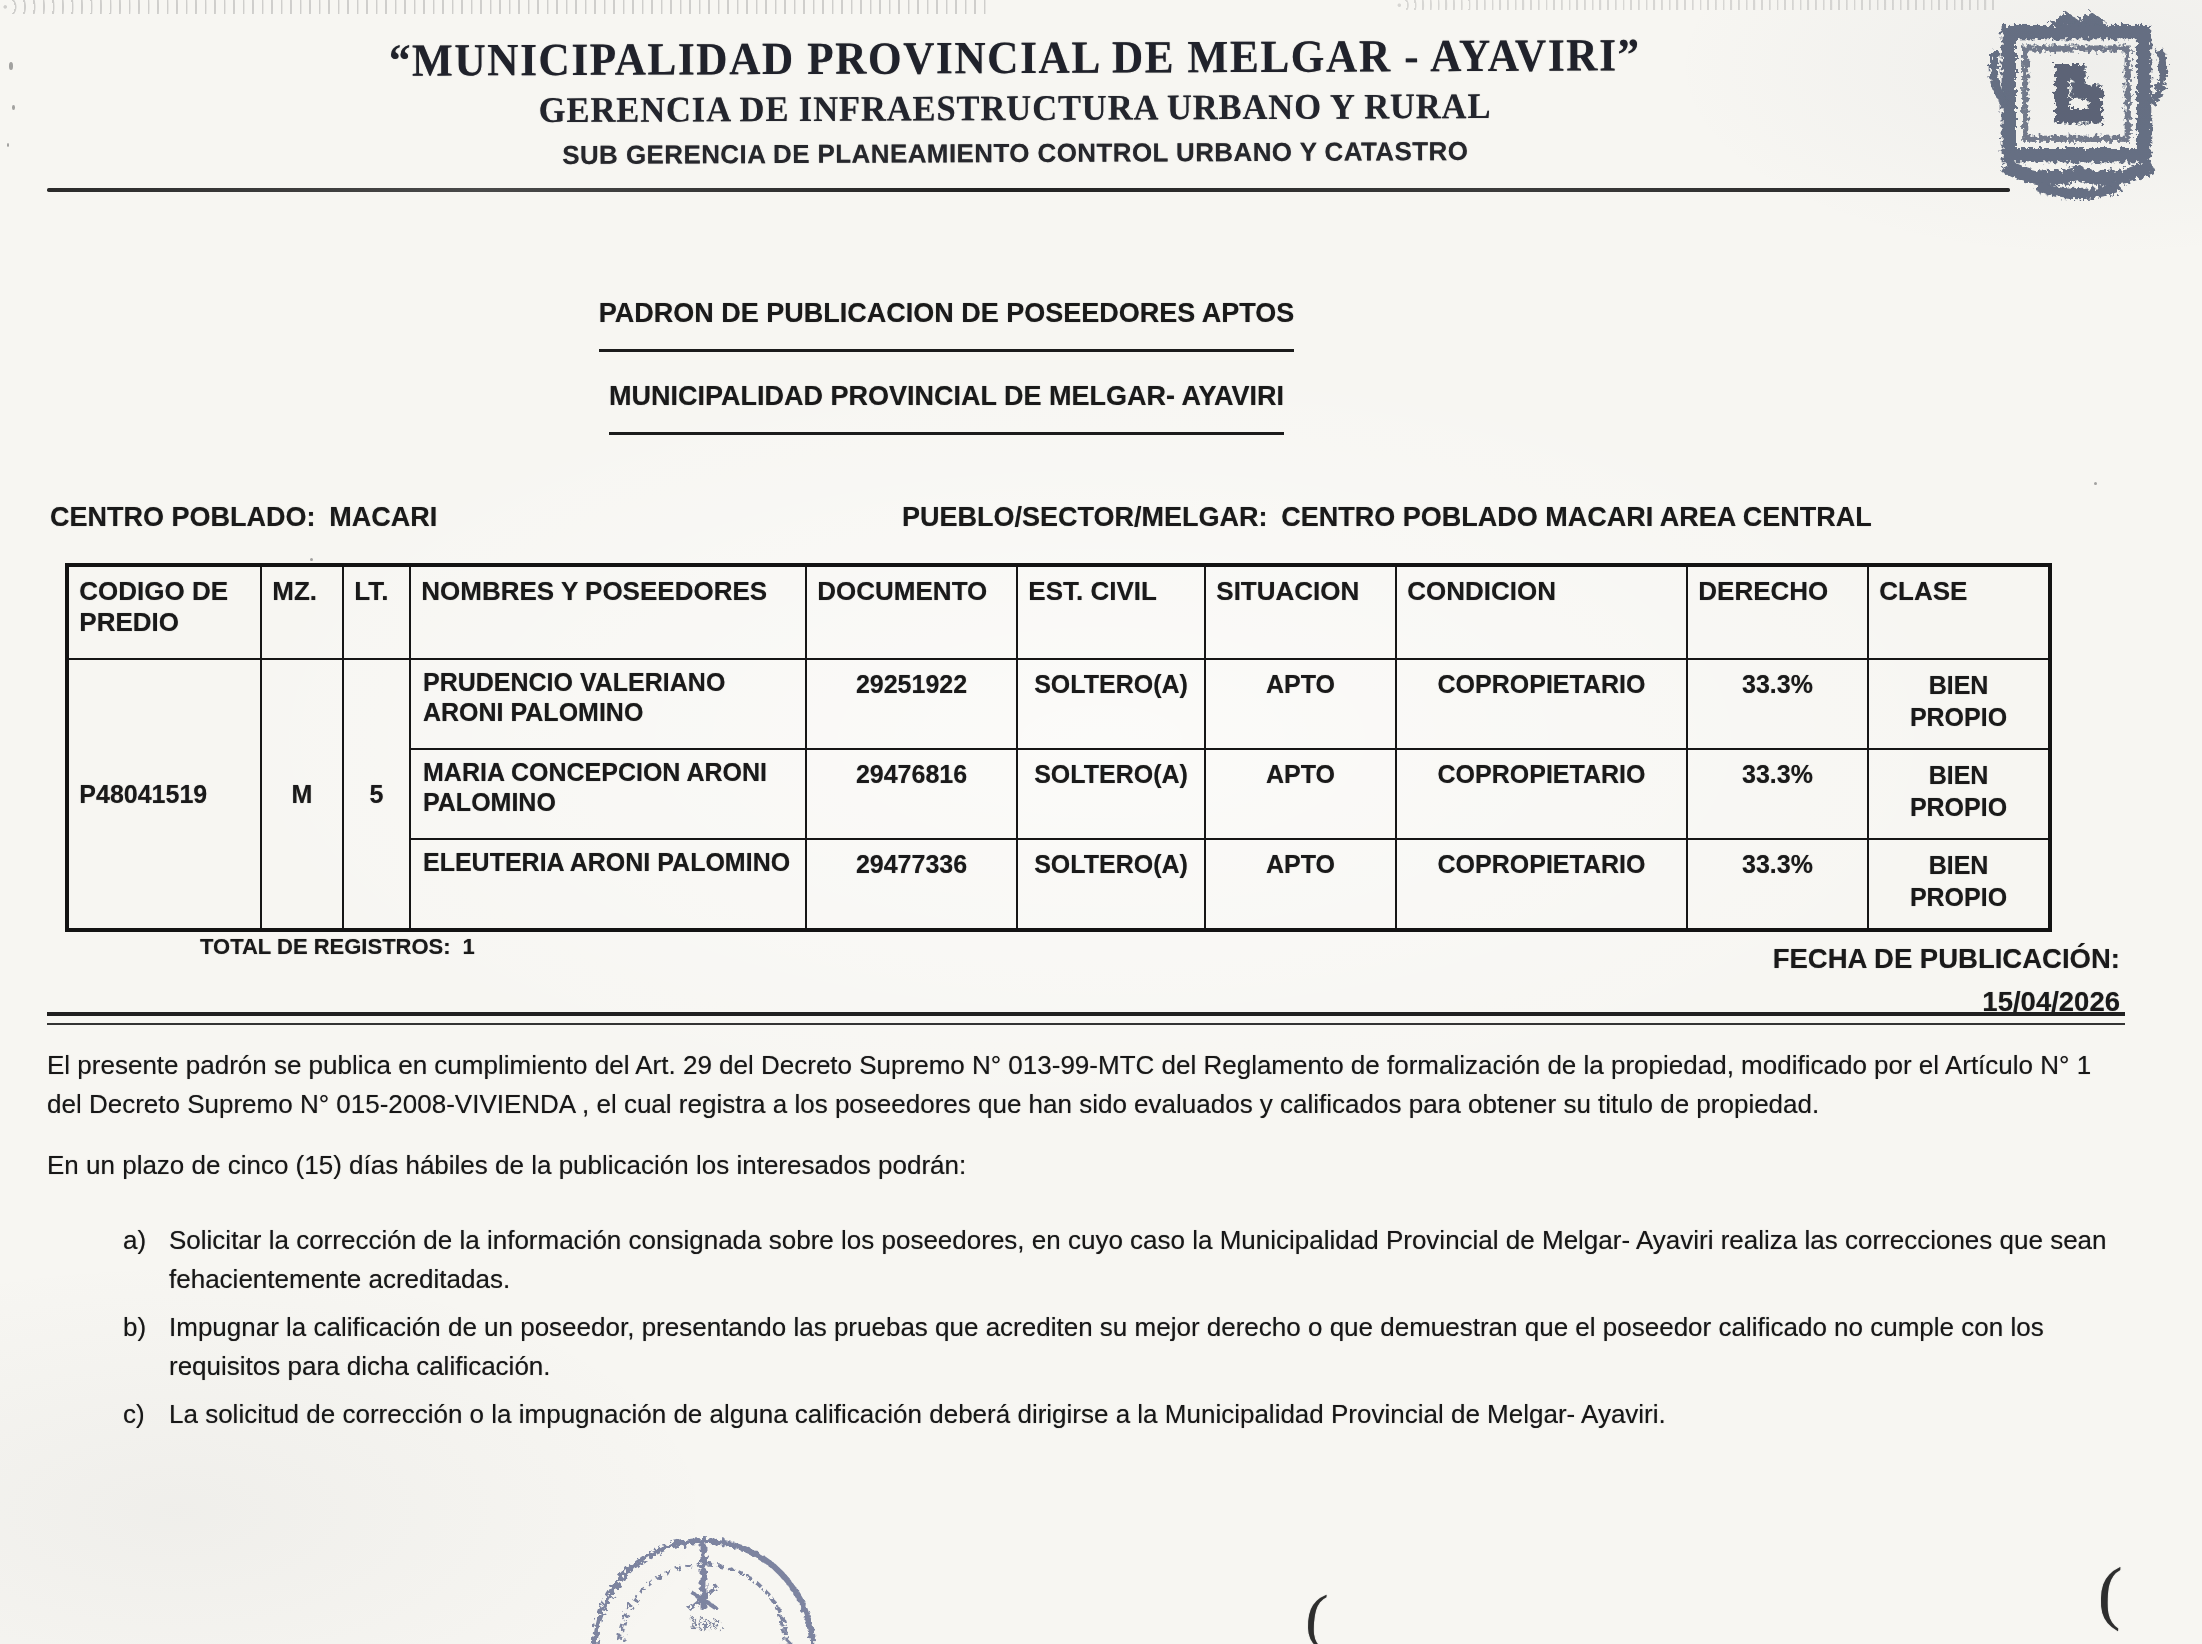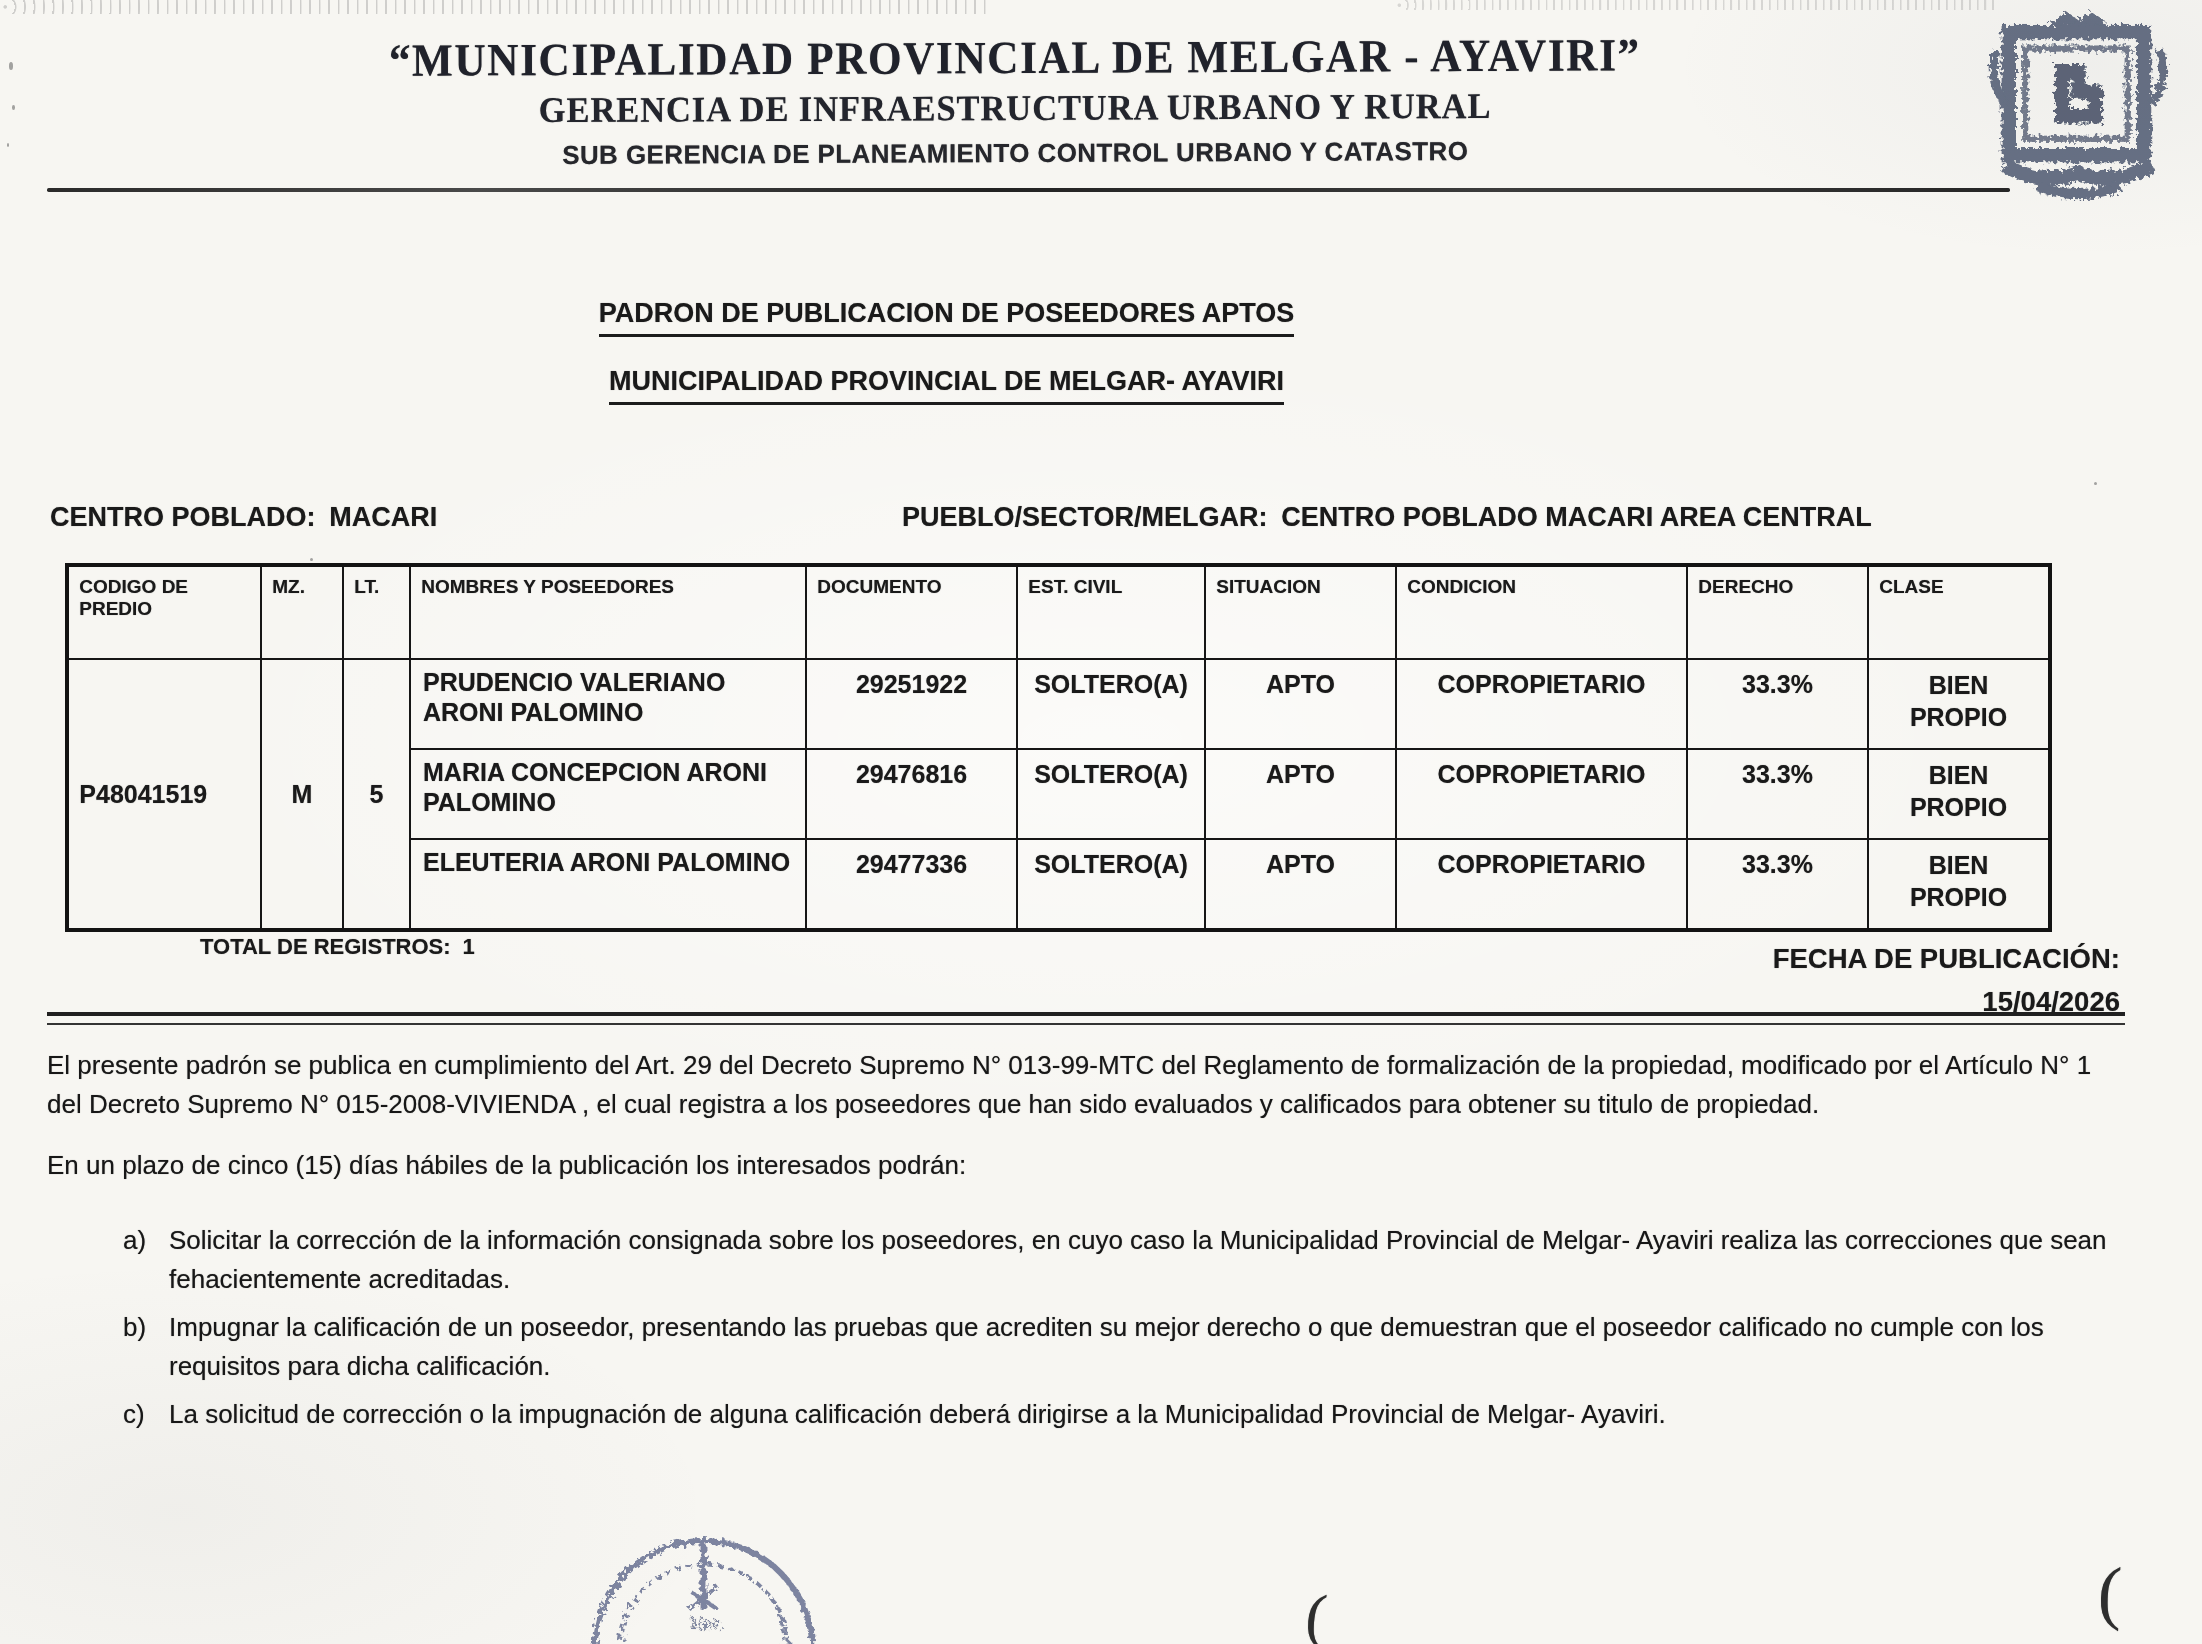--- a/index.html
+++ b/index.html
@@ -38,21 +38,21 @@
     position:absolute; top:188px; left:47px; width:1963px; height:4.3px;
     background:linear-gradient(90deg,#2b2b2b,#4a4a4a 22%,#222 48%,#3c3c3c 74%,#262626);
     border-radius:1.7px;
   }
   .seal { position:absolute; top:5.2px; right:22.4px; width:205px; height:206px; opacity:.93; }
 
   
   .doc-titles { position:absolute; top:298px; left:0; width:1893px; text-align:center; }
   .doc-title {
     display:inline-block; font-weight:bold; font-size:27px; letter-spacing:0;
-    border-bottom:3.4px solid #1c1c1c; padding-bottom:5px;
+    border-bottom:3.4px solid #1c1c1c; padding-bottom:20px;
   }
   .doc-title-sub-wrap { margin-top:29px; }
 
   
   .meta-row { position:absolute; left:0; width:2203px; font-weight:bold; font-size:27px; height:34px; }
   .meta-row1 { top:434px; }
   .meta-row2 { top:502px; }
   .meta-field { position:absolute; white-space:nowrap; }
   .meta-field .value { margin-left:26px; }
   .m-dep  { left:50px;  }
@@ -62,21 +62,21 @@
   .m-psg  { left:902px;}
 
   
   .padron-table {
     position:absolute; top:563px; left:65px;
     border-collapse:collapse; table-layout:fixed;
     border:4.3px solid #131313;
   }
   .padron-table th, .padron-table td { border:2.6px solid #161616; overflow:hidden; }
   .padron-table th {
-    font-size:19px; font-weight:bold; text-align:left;
+    font-size:26px; font-weight:bold; text-align:left;
     vertical-align:top; padding:8.6px 6.9px 3.4px 10.3px; height:79px; line-height:1.2;
   }
   th.center, td.center { text-align:left; }
   .padron-table td { font-size:25px; font-weight:bold; line-height:1.2; }
   .row-predio td { height:76px; }
   .codigo-cell { vertical-align:middle; padding-left:10.3px; }
   .mz-cell, .lt-cell { text-align:center; vertical-align:middle; }
   .name-cell { vertical-align:top; padding:6.9px 12px 5.2px 12px; }
   .name-inner { display:inline-block; max-width:370px; }
   .val-cell { text-align:center; vertical-align:top; padding-top:8.6px; }

